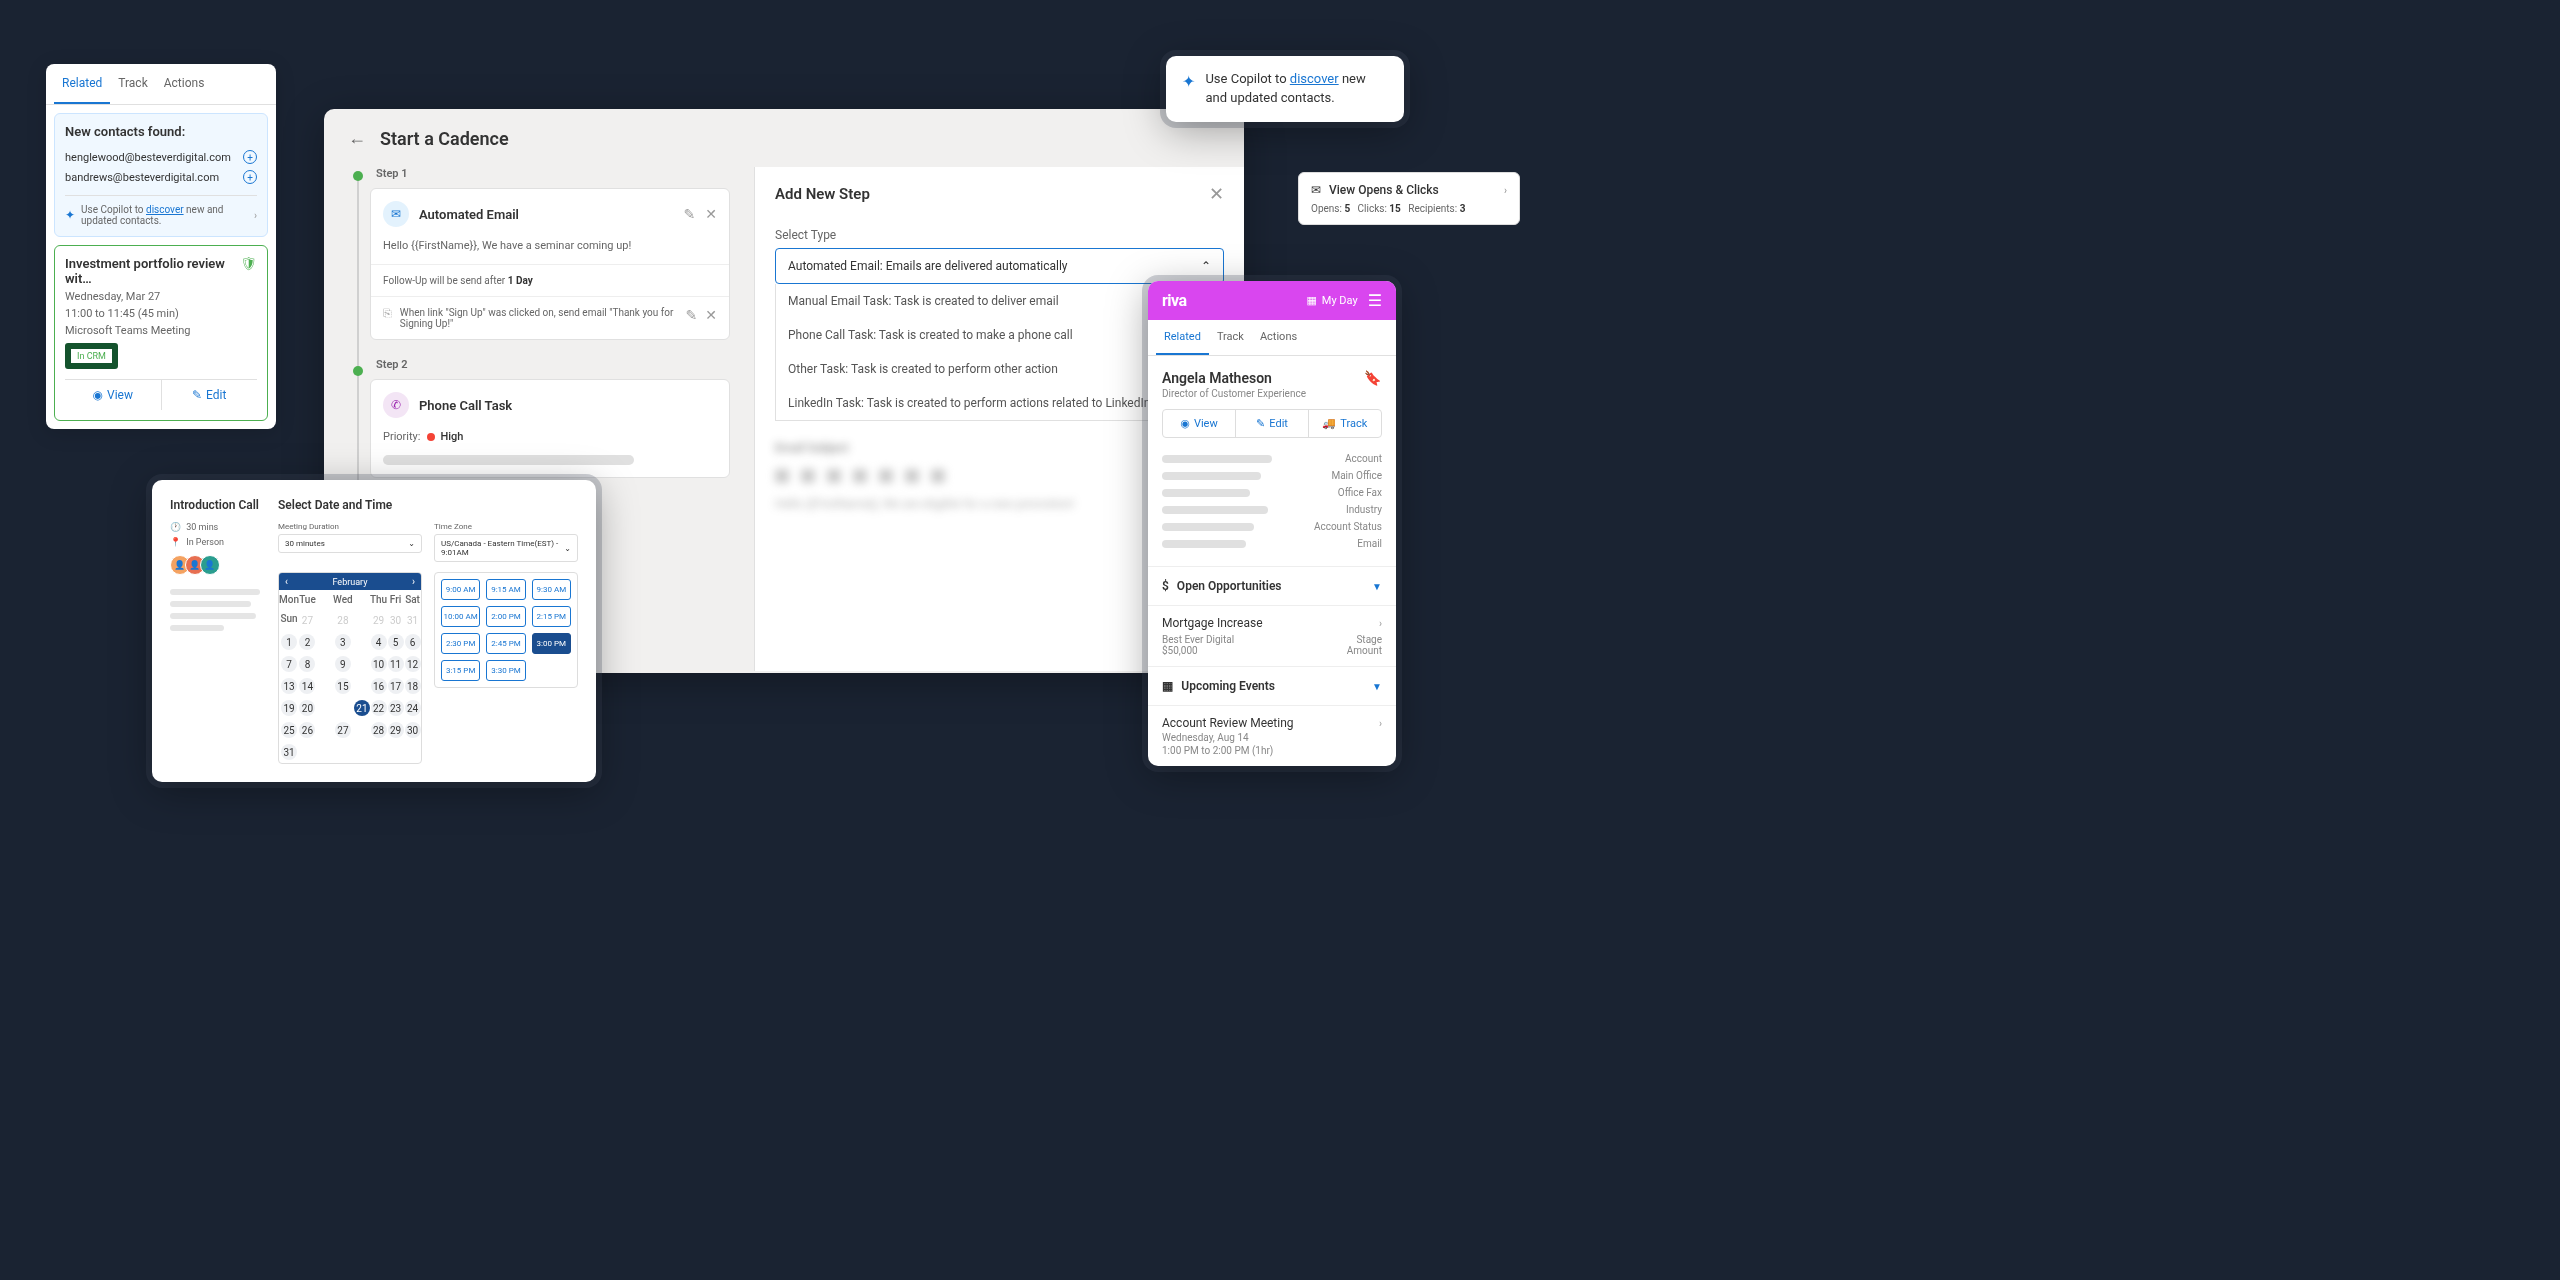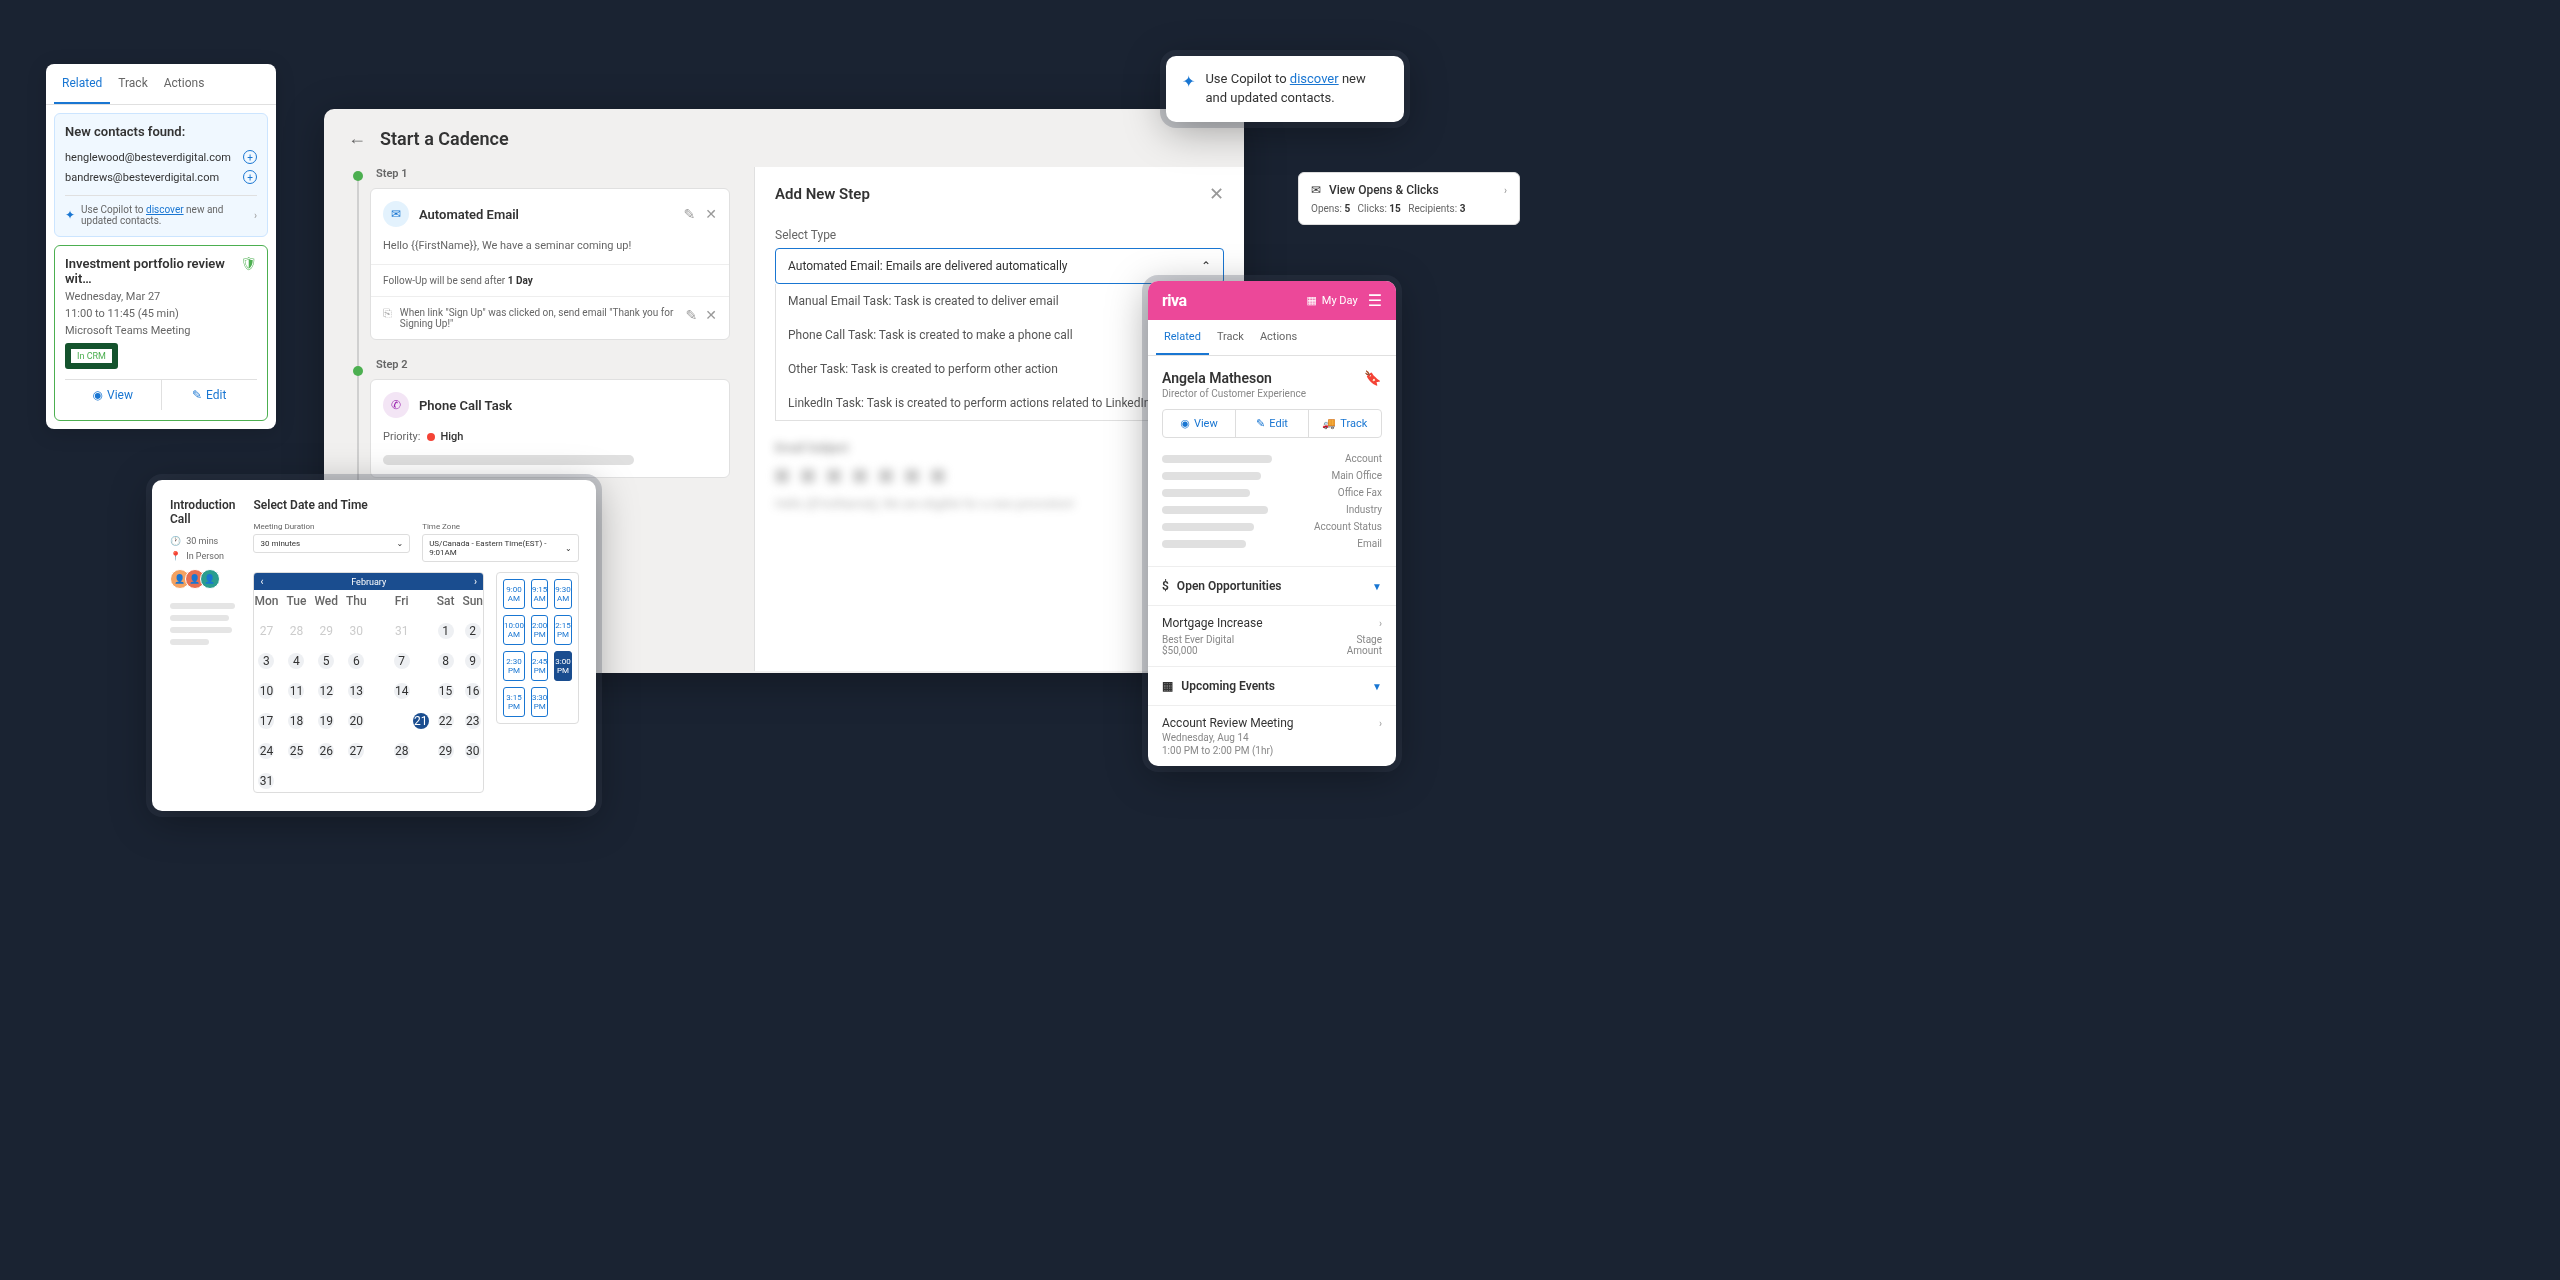--- a/index.html
+++ b/index.html
@@ -81,21 +81,21 @@
 .skel-line { height: 6px; background: #e5e5e5; border-radius: 3px; margin-bottom: 6px; }
 .sched-right { flex: 1; }
 .sched-right-title { font-size: 12px; font-weight: 600; color: #333; margin-bottom: 10px; }
 .sched-row { display: flex; gap: 12px; margin-bottom: 10px; }
 .sched-field { flex: 1; }
 .sched-label { font-size: 8px; color: #666; margin-bottom: 3px; }
 .sched-select { border: 1px solid #ddd; border-radius: 3px; padding: 4px 6px; font-size: 8px; color: #333; display: flex; justify-content: space-between; align-items: center; cursor: pointer; }
 .calendar { border: 1px solid #ddd; border-radius: 4px; overflow: hidden; }
 .cal-header { background: #1a4d8f; color: #fff; display: flex; justify-content: space-between; align-items: center; padding: 3px 6px; font-size: 9px; }
 .cal-nav { cursor: pointer; font-size: 10px; }
-.cal-grid { display: grid; grid-template-columns: repeat(7, 1fr); font-size: 12px; text-align: center; gap: 8px; }
+.cal-grid { display: grid; grid-template-columns: repeat(6, 1fr); font-size: 10px; text-align: center; }
 .cal-dow { padding: 4px 0; color: #666; font-weight: 500; }
 .cal-day { padding: 3px 0; color: #333; cursor: pointer; }
 .cal-day.other { color: #ccc; }
 .cal-day .circ { width: 16px; height: 16px; display: inline-flex; align-items: center; justify-content: center; border-radius: 50%; background: #eef0f3; }
 .cal-day.selected .circ { background: #1a4d8f; color: #fff; margin-left: 38px; }
 .timeslots { border: 1px solid #ddd; border-radius: 4px; padding: 6px; display: grid; grid-template-columns: repeat(3, 1fr); gap: 6px; }
 .timeslot { border: 1px solid #1976d2; color: #1976d2; font-size: 8px; padding: 5px 0; text-align: center; border-radius: 3px; cursor: pointer; }
 .timeslot.filled { background: #1a4d8f; color: #fff; border-color: #1a4d8f; }
 .sched-row2 { display: flex; gap: 12px; }
 
@@ -107,21 +107,21 @@
 
 
 .panel5 { position: absolute; left: 1298px; top: 172px; width: 222px; background: #fff; border: 1px solid #ddd; border-radius: 6px; padding: 10px 12px; }
 .panel5-header { display: flex; align-items: center; gap: 8px; font-size: 12px; color: #333; font-weight: 500; }
 .panel5-header .arrow { margin-left: auto; color: #999; font-size: 10px; }
 .panel5-stats { font-size: 10px; color: #666; margin-top: 6px; }
 .panel5-stats strong { color: #333; }
 
 
 .panel6 { position: absolute; left: 1148px; top: 281px; width: 248px; background: #fff; border-radius: 10px; box-shadow: 0 8px 40px rgba(0,0,0,0.35), 0 0 0 6px rgba(70,80,100,0.25); overflow: hidden; }
-.riva-header { background: #ec4899; color: #fff; display: flex; align-items: center; padding: 10px 14px; gap: 10px; }
+.riva-header { background: #d946ef; color: #fff; display: flex; align-items: center; padding: 10px 14px; gap: 10px; }
 .riva-logo { font-size: 16px; font-weight: 700; letter-spacing: -0.5px; }
 .riva-myday { margin-left: auto; font-size: 11px; display: flex; align-items: center; gap: 5px; }
 .hamburger { font-size: 16px; cursor: pointer; }
 .riva-tabs { display: flex; border-bottom: 1px solid #e0e0e0; padding: 0 8px; }
 .riva-tab { padding: 10px 8px; font-size: 11px; color: #666; cursor: pointer; border-bottom: 2px solid transparent; }
 .riva-tab.active { color: #1976d2; border-bottom-color: #1976d2; }
 .contact-card { padding: 14px; border-bottom: 1px solid #eee; position: relative; }
 .contact-name { font-size: 14px; font-weight: 600; color: #333; }
 .contact-role { font-size: 10px; color: #888; margin-top: 2px; }
 .bookmark { position: absolute; right: 14px; top: 14px; color: #ccc; font-size: 14px; }

